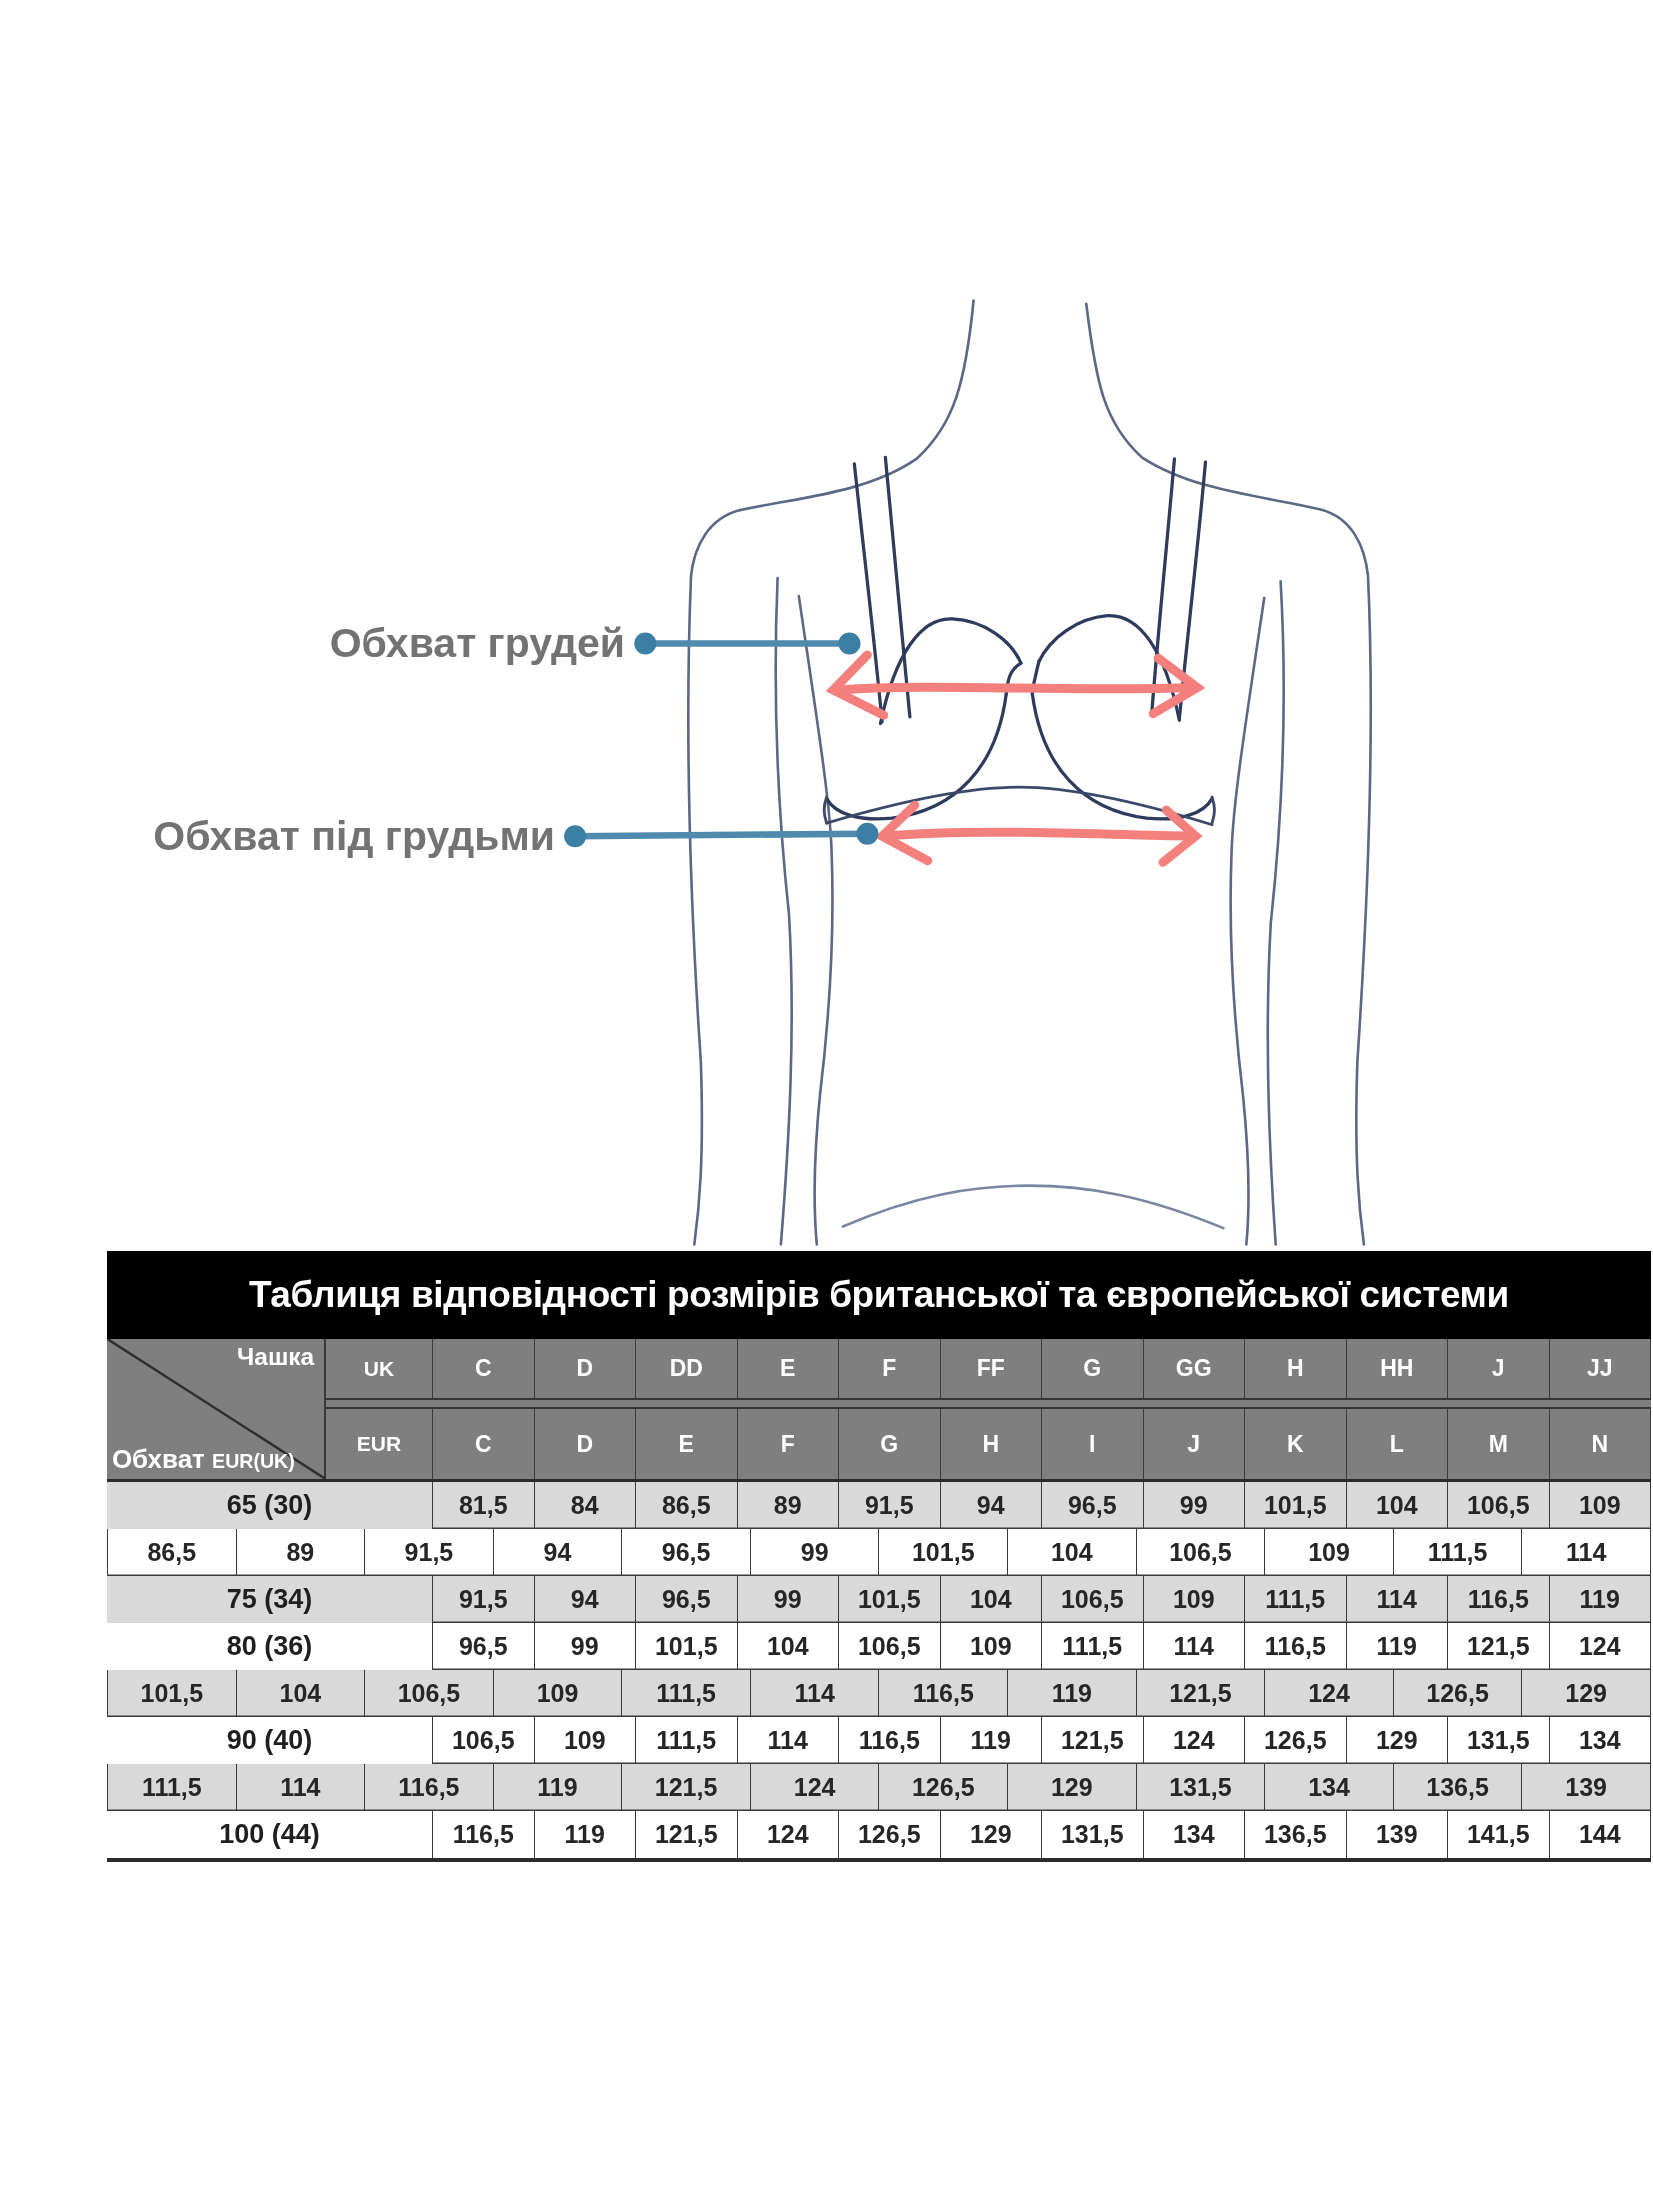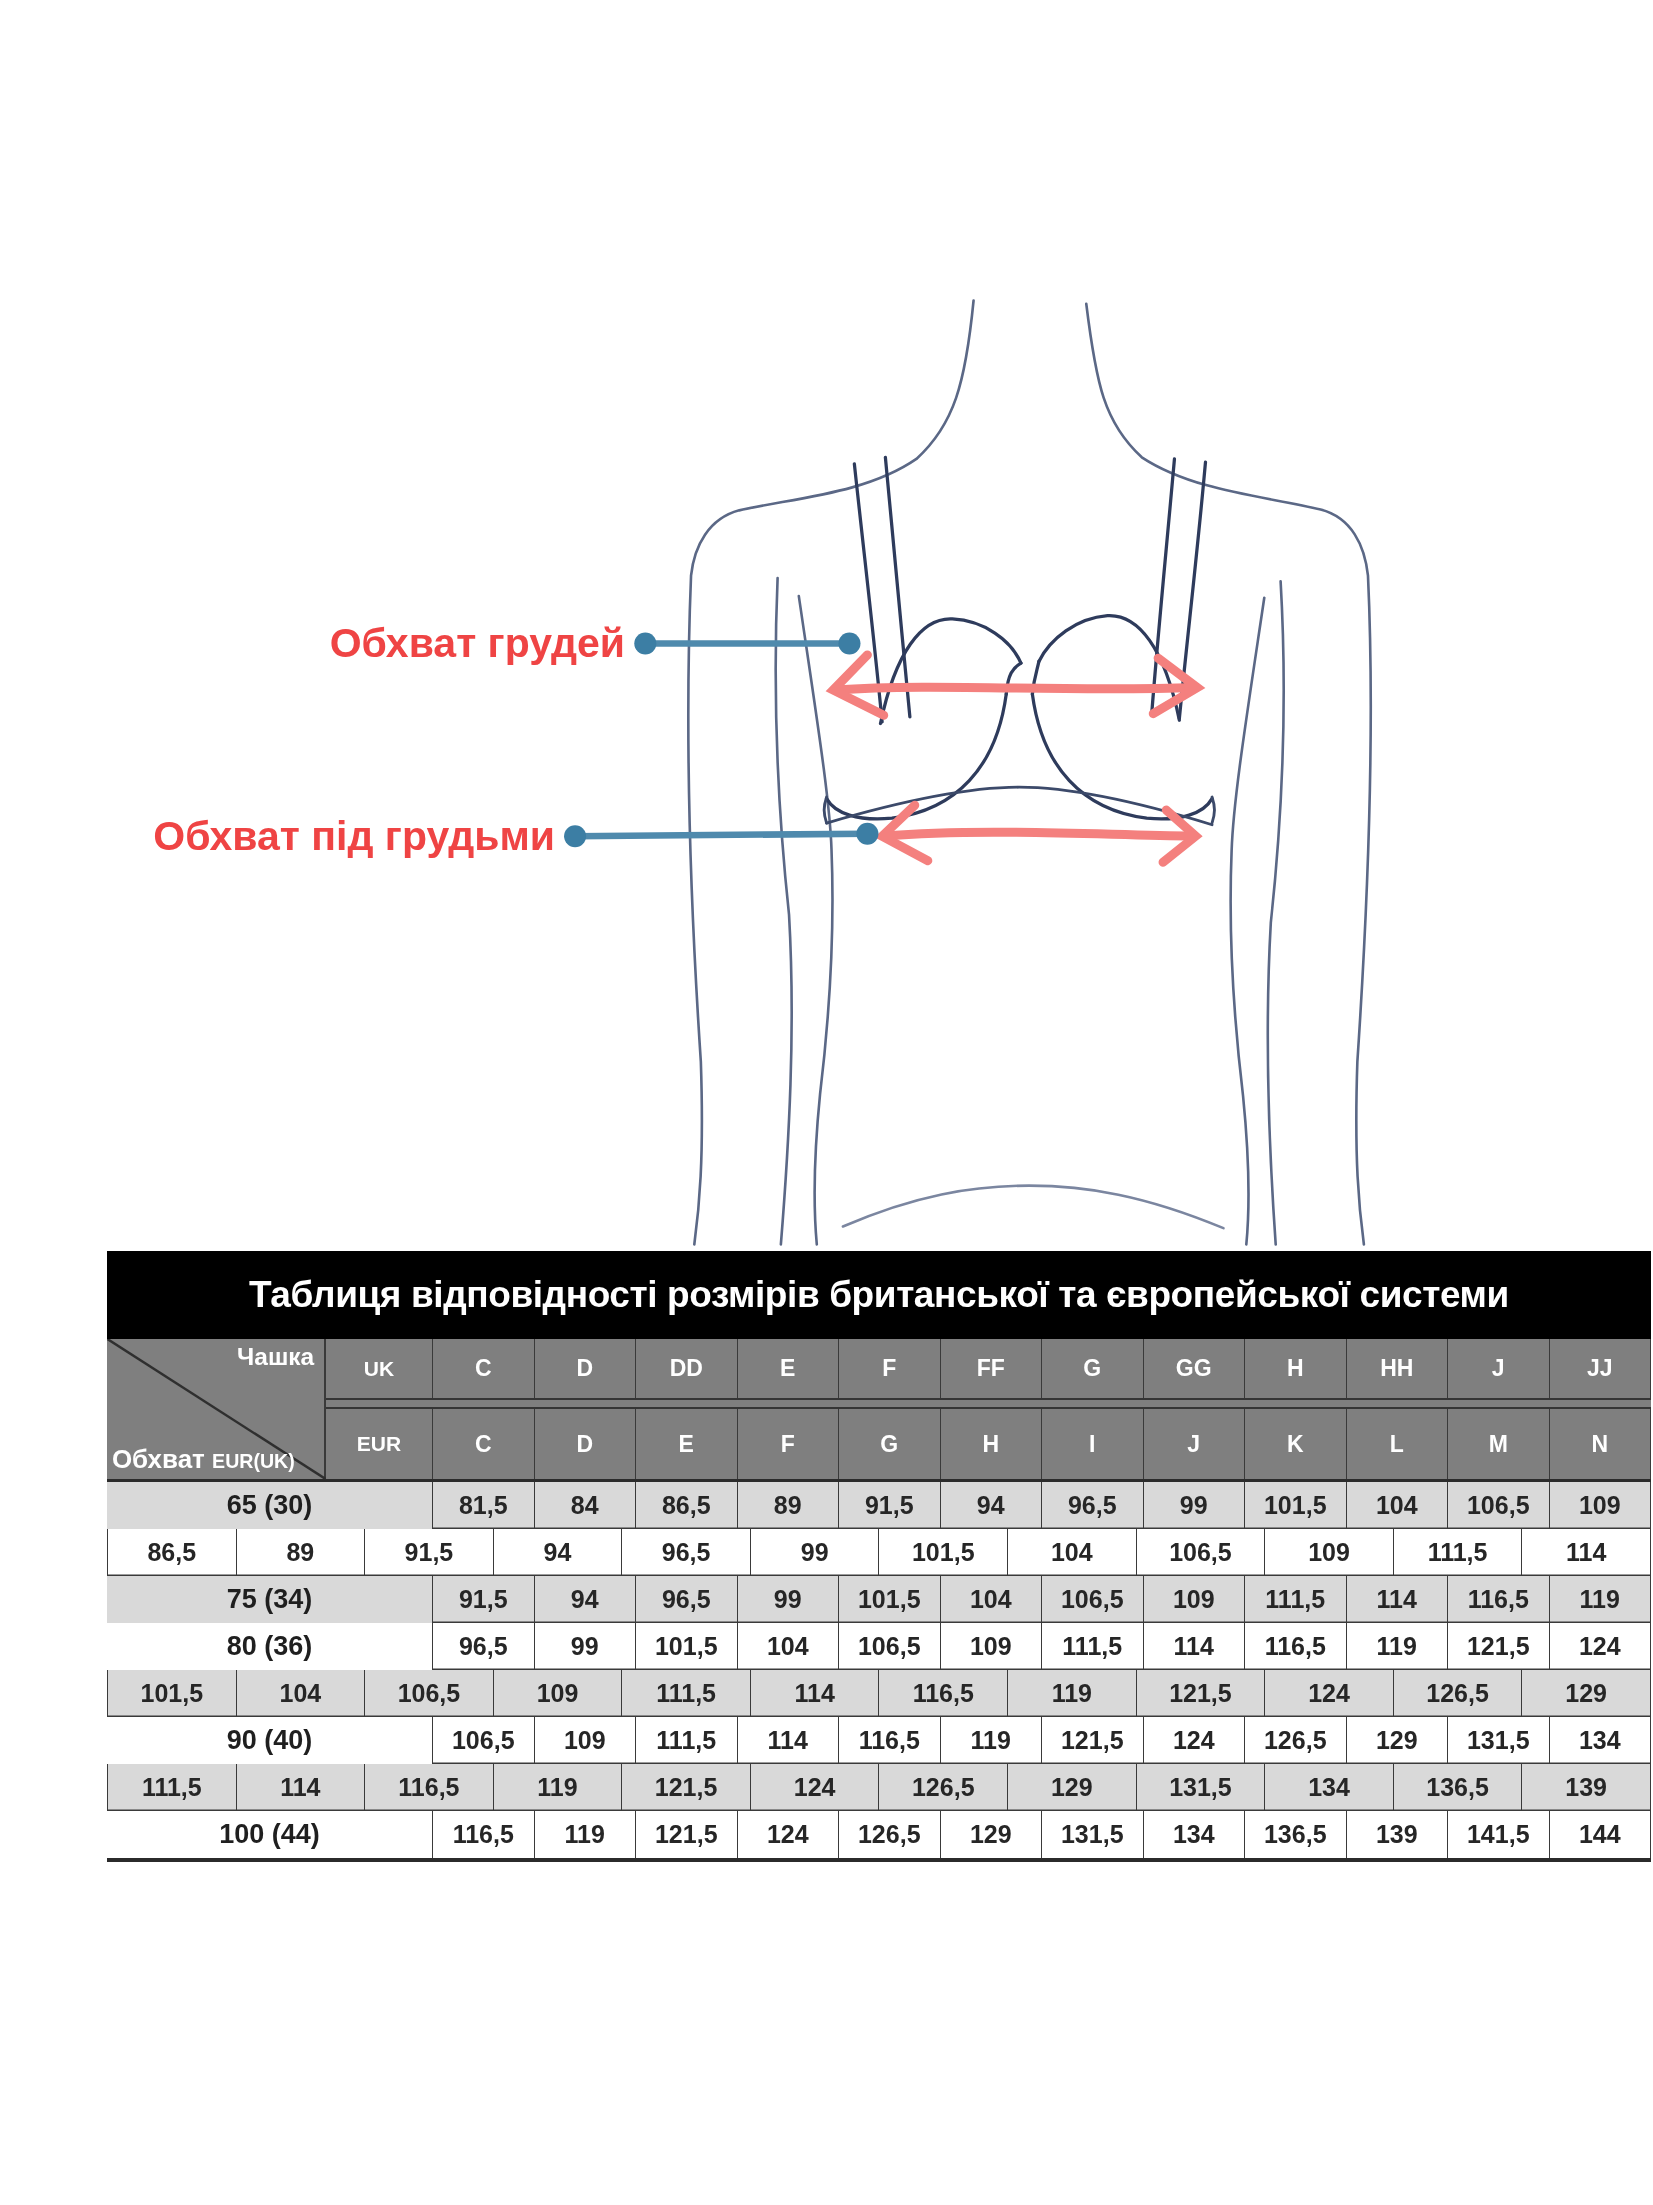--- a/index.html
+++ b/index.html
@@ -2,21 +2,21 @@
 <html style="font-size:13px"><head>
 <meta charset="utf-8">
 <style>
   html,body{margin:0;padding:0;}
   body{width:1654px;height:2205px;position:relative;background:#ffffff;
        font-family:"Liberation Sans",sans-serif;overflow:hidden;}
 
   
   .diagram{position:absolute;left:0;top:0;width:1654px;height:1251px;}
   .diagram svg{position:absolute;left:0;top:0;}
-  .diag-label{position:absolute;color:#ef4444;font-weight:600;font-size:41px;
+  .diag-label{position:absolute;color:#737373;font-weight:600;font-size:41px;
               line-height:52px;white-space:nowrap;text-align:right;}
   .lbl-bust{right:1029px;top:617px;}
   .lbl-under{right:1099px;top:810px;}
 
   
   .size-table{position:absolute;left:59px;top:1251px;width:1544px;margin-left:48px;}
   .tbl-title{height:88px;background:#000000;color:#ffffff;font-weight:700;
              font-size:37px;line-height:88px;text-align:center;letter-spacing:-0.4px;
              white-space:nowrap;}
   .tbl-header{position:relative;height:140px;background:#7f7f7f;color:#ffffff;}

